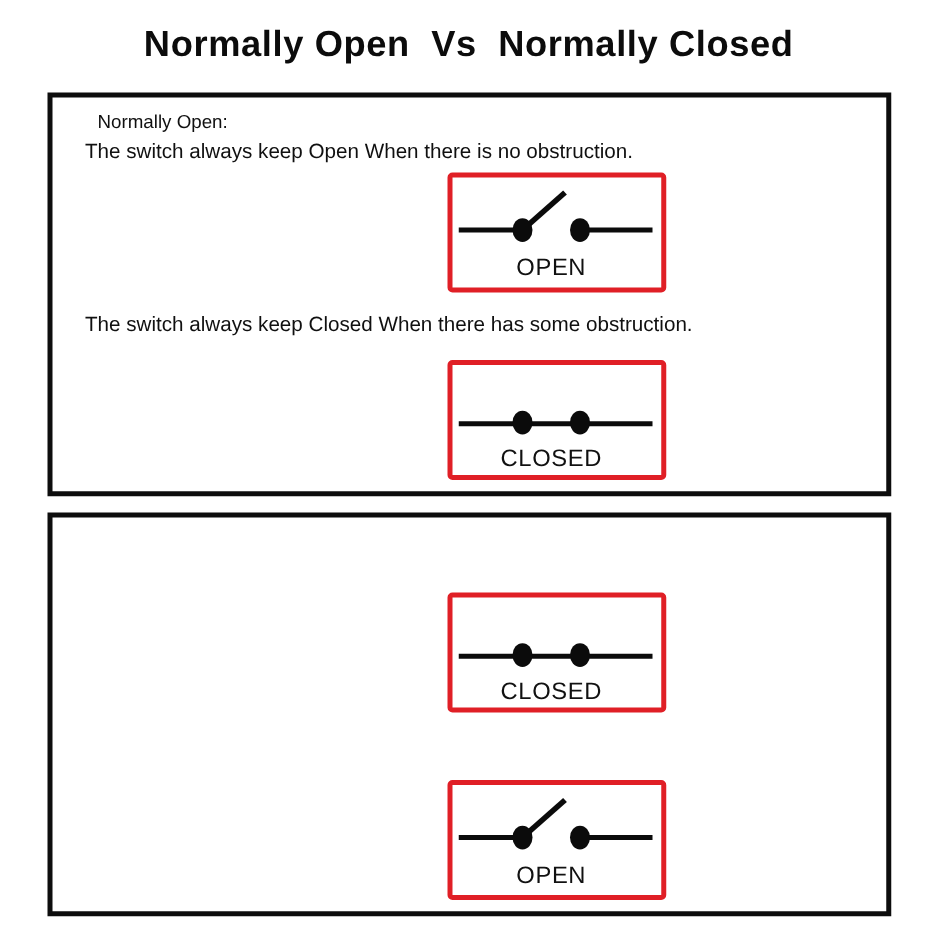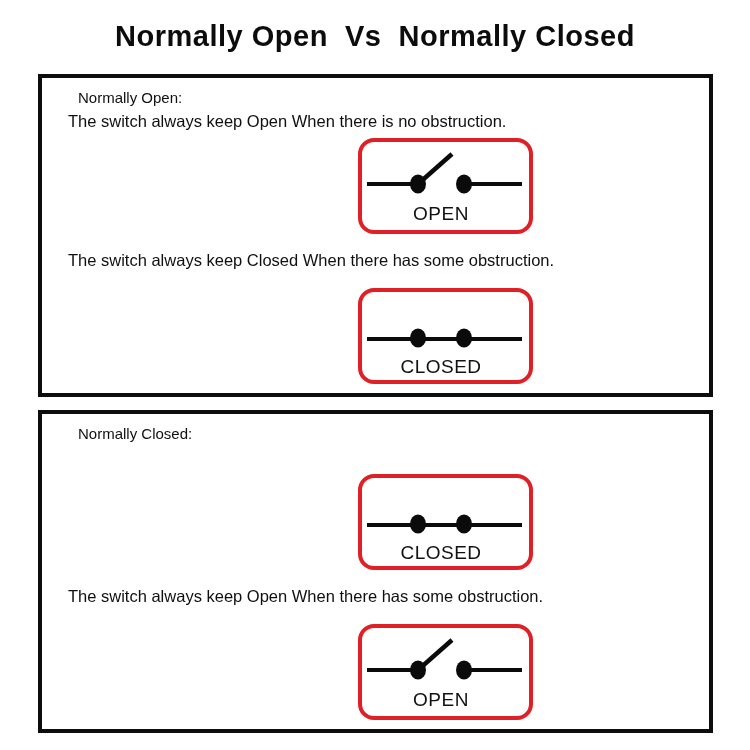--- a/index.html
+++ b/index.html
@@ -59,21 +59,21 @@
   }
   .desc-1 { top: 33px; }
   .desc-2 { top: 172px; }
   .switch-card {
     position: absolute;
     left: 316px;
     width: 175px;
     height: 96px;
     box-sizing: border-box;
     border: 4.5px solid var(--accent-red, #e01f26);
-    border-radius: 16px;
+    border-radius: 4px;
     background: #ffffff;
   }
   .card-1 { top: 60px; }
   .card-2 { top: 210px; }
   .switch-svg {
     display: block;
     width: 166px;
     height: 87px;
   }
   .wire {
@@ -123,33 +123,31 @@
       <svg class="switch-svg" viewBox="0 0 166 87">
         <line class="wire" x1="5" y1="47" x2="160" y2="47"></line>
         <ellipse class="dot" cx="56" cy="46" rx="8" ry="9.5"></ellipse>
         <ellipse class="dot" cx="102" cy="46" rx="8" ry="9.5"></ellipse>
         <text class="switch-label" x="79" y="81" text-anchor="middle">CLOSED</text>
       </svg>
     </div>
   </section>
 
   <section class="panel panel-2">
-    <div class="heading">Normally Closed:</div>
 
 
     <div class="switch-card card-1">
       <svg class="switch-svg" viewBox="0 0 166 87">
         <line class="wire" x1="5" y1="47" x2="160" y2="47"></line>
         <ellipse class="dot" cx="56" cy="46" rx="8" ry="9.5"></ellipse>
         <ellipse class="dot" cx="102" cy="46" rx="8" ry="9.5"></ellipse>
         <text class="switch-label" x="79" y="81" text-anchor="middle">CLOSED</text>
       </svg>
     </div>
 
-    <div class="desc desc-2">The switch always keep Open When there has some obstruction.</div>
 
     <div class="switch-card card-2">
       <svg class="switch-svg" viewBox="0 0 166 87">
         <line class="wire" x1="5" y1="42" x2="56" y2="42"></line>
         <line class="wire lever" x1="56" y1="42" x2="90" y2="12"></line>
         <line class="wire" x1="102" y1="42" x2="160" y2="42"></line>
         <ellipse class="dot" cx="56" cy="42" rx="8" ry="9.5"></ellipse>
         <ellipse class="dot" cx="102" cy="42" rx="8" ry="9.5"></ellipse>
         <text class="switch-label" x="79" y="78" text-anchor="middle">OPEN</text>
       </svg>

